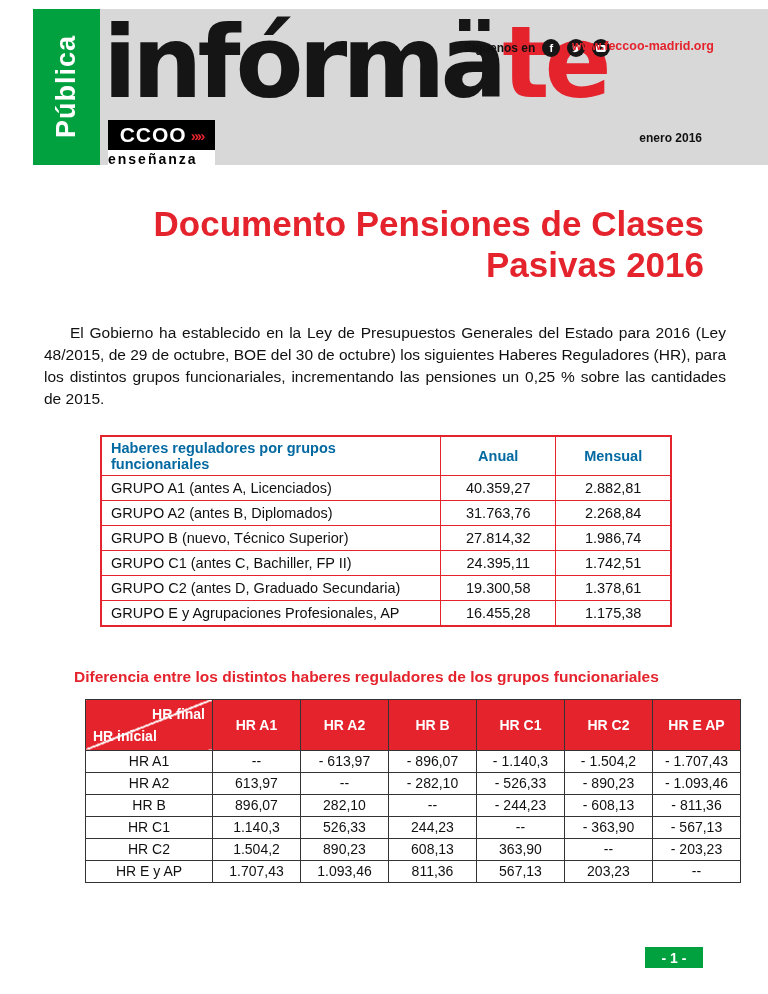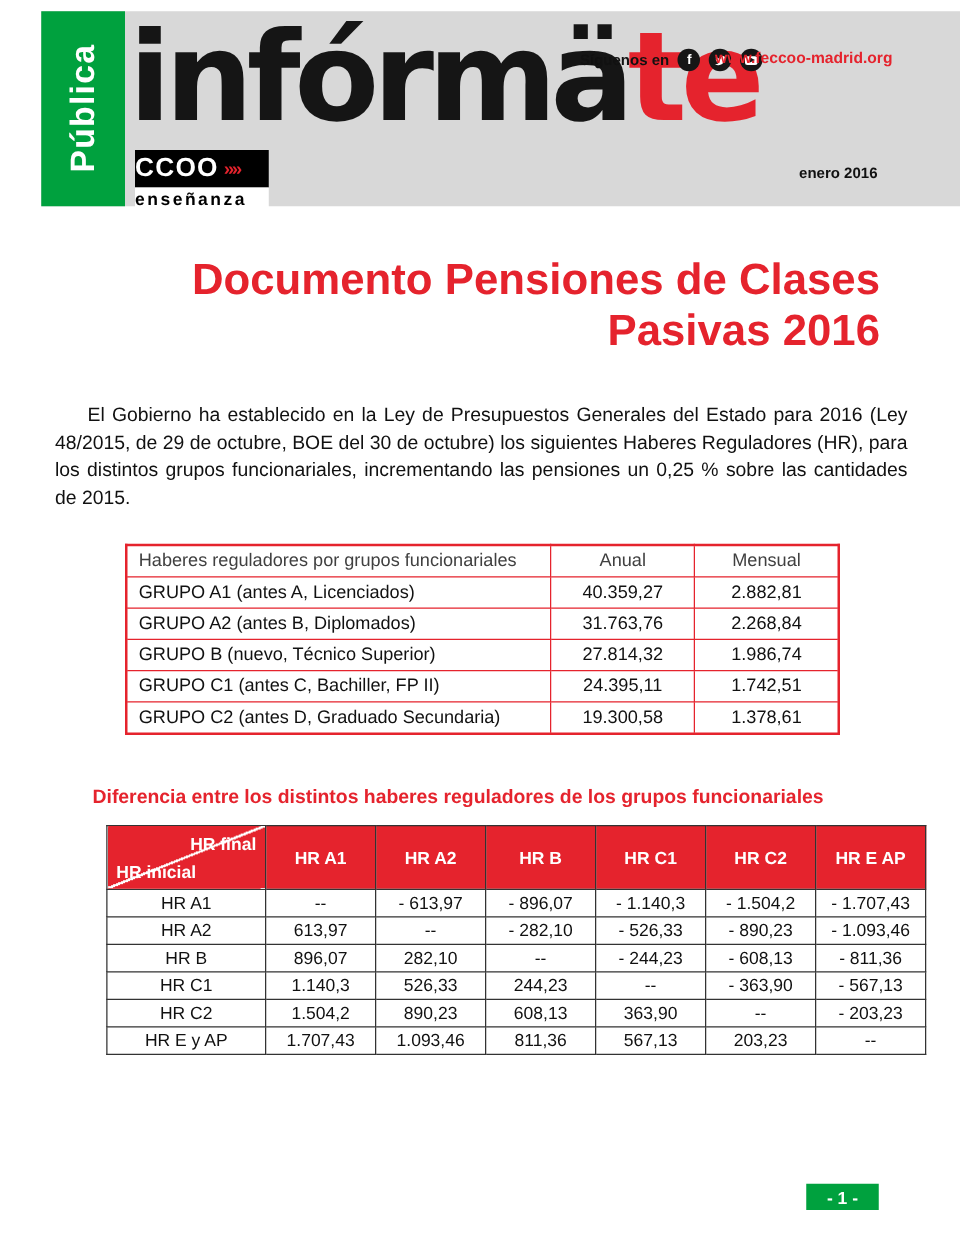--- a/index.html
+++ b/index.html
@@ -20,37 +20,37 @@
   .icon-circle{width:18px;height:18px;border-radius:50%;background:#161616;color:#fff;
                display:flex;align-items:center;justify-content:center;font-size:11px;
                font-weight:bold;cursor:pointer;}
   .icon-circle svg{width:11px;height:11px;display:block;}
   .yt-shape{width:10px;height:7px;background:#fff;border-radius:2px;position:relative;}
   .yt-shape::after{content:"";position:absolute;left:3.5px;top:1.5px;border-left:4px solid #161616;
                    border-top:2px solid transparent;border-bottom:2px solid transparent;}
   .website{position:absolute;right:54px;top:30px;color:#e5232d;font-weight:bold;font-size:12.5px;}
   .ccoo{position:absolute;left:75px;top:111px;width:107px;}
   .ccoo-box{background:#000;color:#fff;font-weight:bold;font-size:21px;height:30px;
-            display:flex;align-items:center;letter-spacing:1px;}
+            display:flex;align-items:center;justify-content:center;letter-spacing:1px;}
   .ccoo-box .chev{color:#e5232d;margin-left:4px;font-size:15px;letter-spacing:-2px;}
   .ccoo-ens{background:#fff;color:#000;font-weight:bold;font-size:14px;text-align:left;
             height:18px;line-height:18px;letter-spacing:2px;}
   .issue-date{position:absolute;right:66px;top:122px;font-size:12px;font-weight:bold;}
 
   
   .content{padding-top:203px;}
   .doc-title{width:640px;margin:0 auto;text-align:right;color:#e5232d;
              font-size:35px;font-weight:bold;line-height:1.18;}
   .intro{margin:36px 42px 0 44px;font-size:15.5px;line-height:1.42;text-align:justify;
          text-indent:26px;}
 
   table{border-collapse:collapse;}
   .t1{margin:25px 0 0 100px;width:572px;font-size:14.5px;border:2px solid #e5232d;}
   .t1 td{border:1px solid #e5232d;padding:3px 9px;height:18px;}
-  .t1 .hdr{color:#404040;font-weight:normal;}
+  .t1 .hdr{color:#0369a1;font-weight:bold;}
   .t1 .label{width:346px;text-align:left;}
   .t1 .num{width:100px;text-align:center;}
 
   .sub-heading{margin:41px 0 13px 74px;color:#e5232d;font-weight:bold;font-size:15.5px;}
 
   .t2{margin:0 0 0 85px;font-size:14px;text-align:center;}
   .t2 td{border:1px solid #333;padding:1px 4px;height:19px;}
   .t2 .hcell{background:#e5232d;color:#fff;font-weight:bold;height:48px;width:79px;}
   .t2 .rowlabel{width:118px;}
   .t2 .corner{width:118px;position:relative;padding:0;color:#fff;font-weight:bold;
@@ -134,20 +134,25 @@
       <tr>
         <td class="label">GRUPO C1 (antes C, Bachiller, FP II)</td>
         <td class="num">24.395,11</td>
         <td class="num">1.742,51</td>
       </tr>
       <tr>
         <td class="label">GRUPO C2 (antes D, Graduado Secundaria)</td>
         <td class="num">19.300,58</td>
         <td class="num">1.378,61</td>
       </tr>
+      <tr>
+        <td class="label">GRUPO E y Agrupaciones Profesionales, AP</td>
+        <td class="num">16.455,28</td>
+        <td class="num">1.175,38</td>
+      </tr>
     </tbody>
       </table>
 
     <div class="sub-heading">Diferencia entre los distintos haberes reguladores de los grupos funcionariales</div>
 
     <table class="t2">
       <tbody>
           <tr>
         <td class="corner">
           <span class="top">HR final</span>

